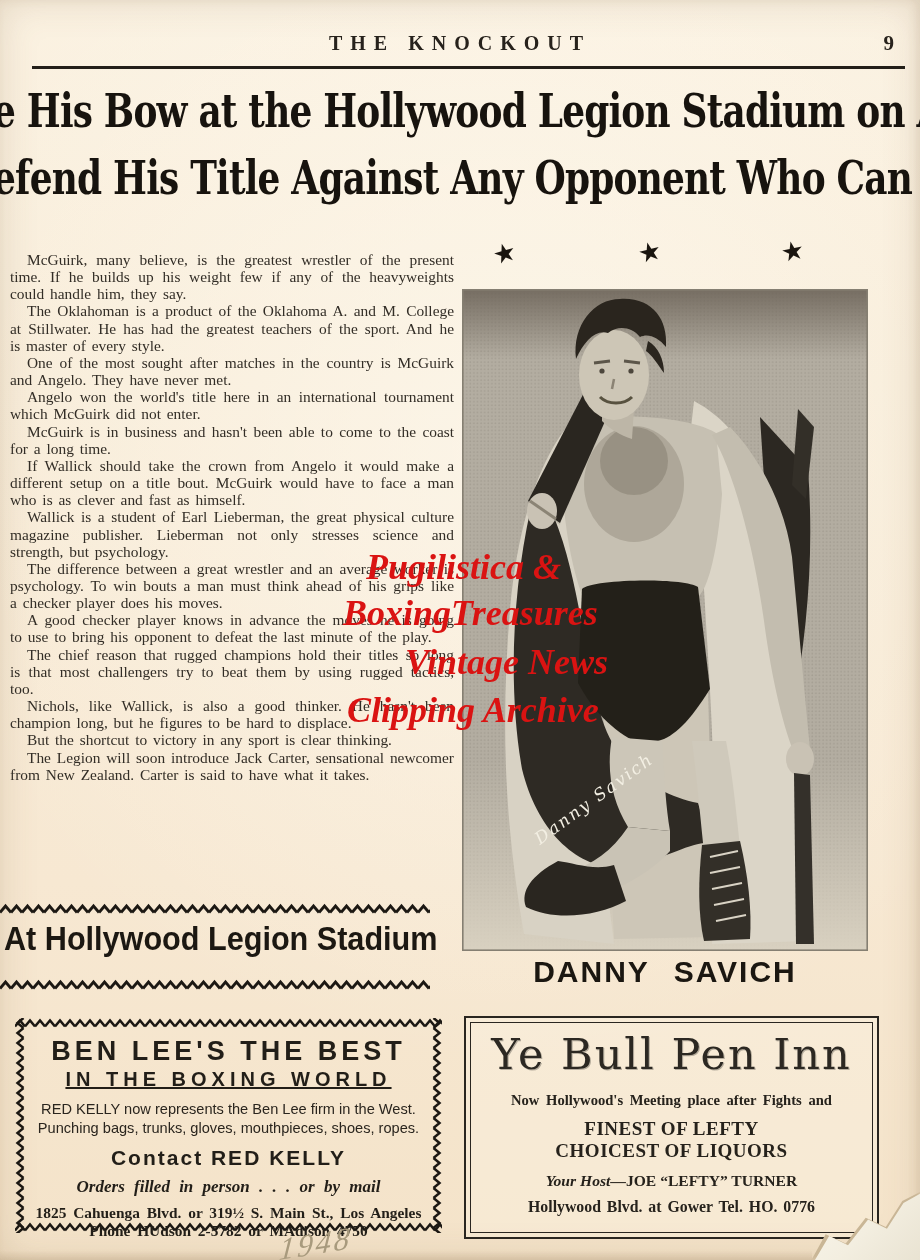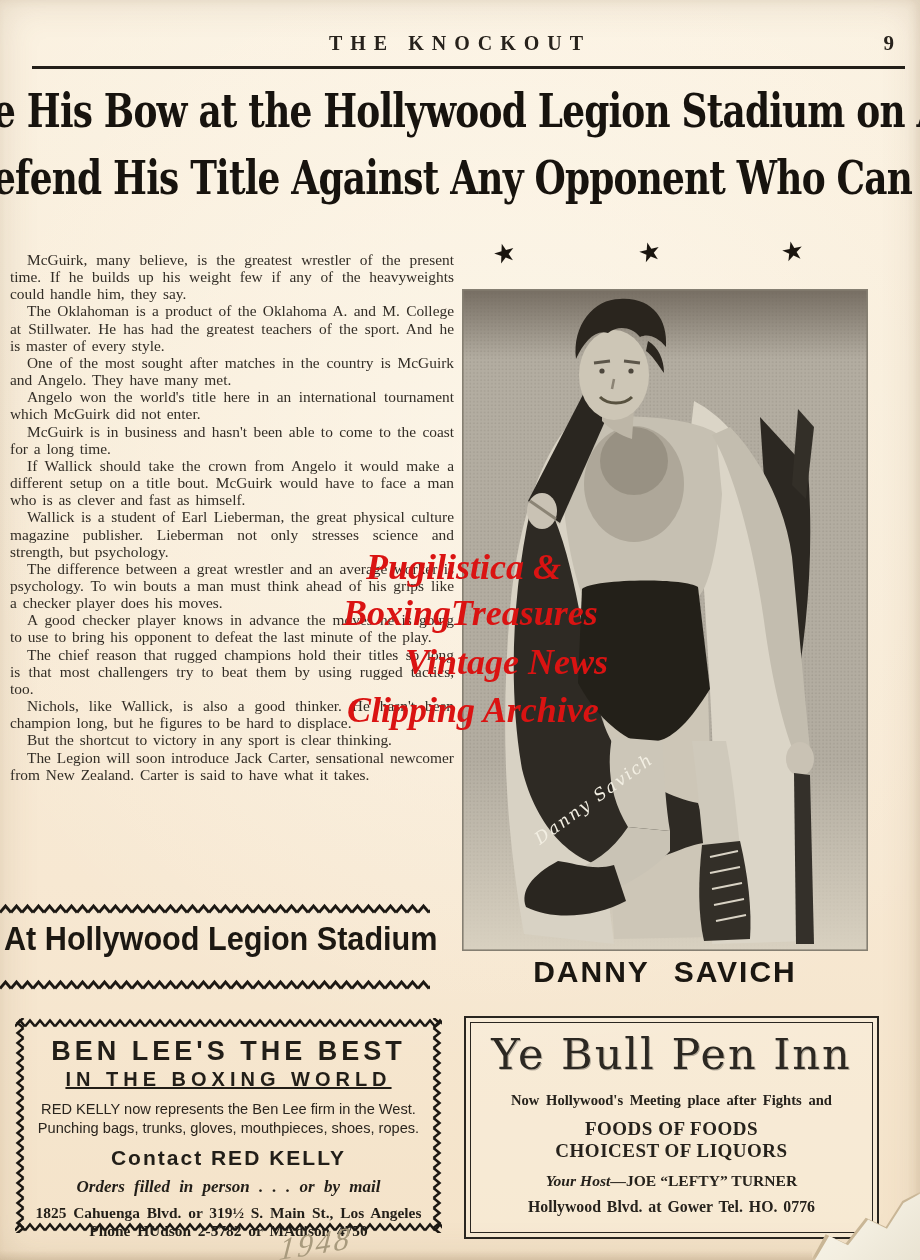--- a/index.html
+++ b/index.html
@@ -77,21 +77,21 @@
   <div class="abs masthead">THE KNOCKOUT</div>
   <div class="abs pagenum">9</div>
   <div class="abs toprule"></div>
 
   <div class="abs headline" style="top:84px;">e His Bow at the Hollywood Legion Stadium on April 12—</div>
   <div class="abs headline" style="top:151px;">efend His Title Against Any Opponent Who Can Qualify</div>
 
   <div class="abs article">
     <p>McGuirk, many believe, is the greatest wrestler of the present time. If he builds up his weight few if any of the heavyweights could handle him, they say.</p>
     <p>The Oklahoman is a product of the Oklahoma A. and M. College at Stillwater. He has had the greatest teachers of the sport. And he is master of every style.</p>
-    <p>One of the most sought after matches in the country is McGuirk and Angelo. They have many met.</p>
+    <p>One of the most sought after matches in the country is McGuirk and Angelo. They have never met.</p>
     <p>Angelo won the world's title here in an international tournament which McGuirk did not enter.</p>
     <p>McGuirk is in business and hasn't been able to come to the coast for a long time.</p>
     <p>If Wallick should take the crown from Angelo it would make a different setup on a title bout. McGuirk would have to face a man who is as clever and fast as himself.</p>
     <p>Wallick is a student of Earl Lieberman, the great physical culture magazine publisher. Lieberman not only stresses science and strength, but psychology.</p>
     <p>The difference between a great wrestler and an average worker is psychology. To win bouts a man must think ahead of his grips like a checker player does his moves.</p>
     <p>A good checker player knows in advance the moves he is going to use to bring his opponent to defeat the last minute of the play.</p>
     <p>The chief reason that rugged champions hold their titles so long is that most challengers try to beat them by using rugged tactics, too.</p>
     <p>Nichols, like Wallick, is also a good thinker. He hasn't been champion long, but he figures to be hard to displace.</p>
     <p>But the shortcut to victory in any sport is clear thinking.</p>
     <p>The Legion will soon introduce Jack Carter, sensational newcomer from New Zealand. Carter is said to have what it takes.</p>
@@ -240,21 +240,21 @@
       <div class="bl-phone">Phone HUdson 2-5782 or MAdison 4750</div>
     </div>
   </div>
 
   <div class="abs bullpen">
     <div class="bullpen-inner">
       <div class="bp-name">Ye Bull Pen Inn</div>
       <div class="bp-tag">
         <div>Now Hollywood's Meeting place after Fights and</div>
       </div>
-      <div class="bp-big">FOODS OF FOODS</div>
+      <div class="bp-big">FINEST OF LEFTY</div>
       <div class="bp-big2">CHOICEST OF LIQUORS</div>
       <div class="bp-host">
         <span class="lbl">Your Host</span><span>—JOE “LEFTY” TURNER</span>
       </div>
       <div class="bp-addr">Hollywood Blvd. at Gower Tel. HO. 0776</div>
     </div>
   </div>
 
   <div class="wm" style="left:366px;top:546px;">Pugilistica &amp;</div>
   <div class="wm" style="left:343px;top:592px;">BoxingTreasures</div>

